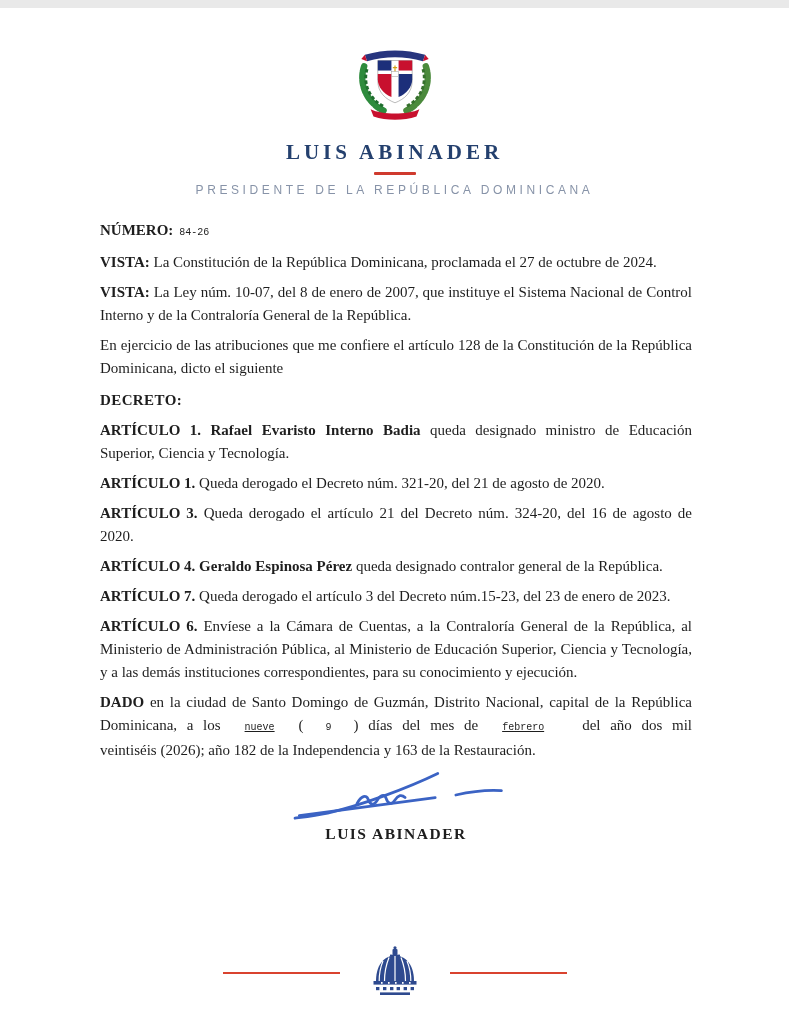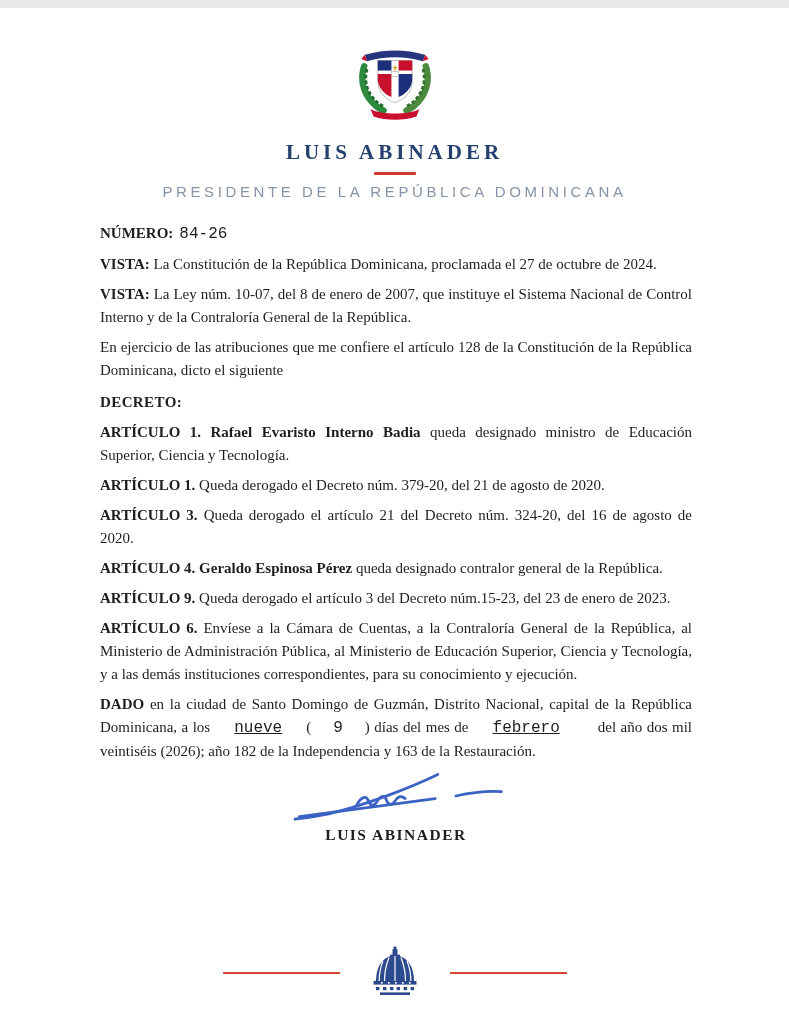--- a/index.html
+++ b/index.html
@@ -26,21 +26,21 @@
   }
   .red-rule {
     width: 42px; height: 3px;
     margin: 7px auto 0 auto;
     background: #cf3a2e;
     border-radius: 1px;
   }
   .pres-subtitle {
     margin-top: 8px;
     font-family: "Liberation Sans", sans-serif;
-    font-size: 15px;
+    font-size: 12px;
     letter-spacing: 3.6px;
     color: #8793a8;
   }
   
   .doc {
     padding: 22px 97px 0 100px;
     font-size: 15px;
     line-height: 23px;
   }
   .doc p { text-align: justify; margin-bottom: 7px; }
@@ -48,21 +48,21 @@
   .numero .mono { margin-left: 6px; }
   b.lead { font-weight: bold; }
   .decreto {
     text-align: right;
     font-weight: bold;
     margin: 9px 0 8px 0;
     letter-spacing: 0.4px;
   }
   .mono {
     font-family: "Liberation Mono", monospace;
-    font-size: 16px;
+    font-size: 10px;
   }
   .gapw { margin: 0 24px; text-decoration: underline; }
   .gapn { margin: 0 22px; }
   .pl { margin-left: 14px; }
   
   .sig-block { text-align: center; margin-top: 2px; }
   .sig-svg { display: block; margin: 0 auto; }
   .sig-name {
     font-size: 15.5px;
     font-weight: bold;
@@ -129,27 +129,27 @@
 
     <p><b class="lead">VISTA:</b> <span>La Ley núm. 10-07, del 8 de enero de 2007, que instituye el Sistema Nacional de Control Interno y de la Contraloría General de la República.</span></p>
 
 
     <p>En ejercicio de las atribuciones que me confiere el artículo 128 de la Constitución de la República Dominicana, dicto el siguiente</p>
 
     <p class="decreto">DECRETO:</p>
 
     <p><b class="lead">ARTÍCULO 1.</b> <b>Rafael Evaristo Interno Badia</b> <span>queda designado ministro de Educación Superior, Ciencia y Tecnología.</span></p>
 
-    <p><b class="lead">ARTÍCULO 1.</b> <span>Queda derogado el Decreto núm. 379-20, del 21 de agosto de 2020.</span></p>
+    <p><b class="lead">ARTÍCULO 1.</b> <span>Queda derogado el Decreto núm. 321-20, del 21 de agosto de 2020.</span></p>
 
     <p><b class="lead">ARTÍCULO 3.</b> <span>Queda derogado el artículo 21 del Decreto núm. 324-20, del 16 de agosto de 2020.</span></p>
 
     <p><b class="lead">ARTÍCULO 4.</b> <b>Geraldo Espinosa Pérez</b> <span>queda designado contralor general de la República.</span></p>
 
-    <p><b class="lead">ARTÍCULO 9.</b> <span>Queda derogado el artículo 3 del Decreto núm.15-23, del 23 de enero de 2023.</span></p>
+    <p><b class="lead">ARTÍCULO 7.</b> <span>Queda derogado el artículo 3 del Decreto núm.15-23, del 23 de enero de 2023.</span></p>
 
     <p><b class="lead">ARTÍCULO 6.</b> <span>Envíese a la Cámara de Cuentas, a la Contraloría General de la República, al Ministerio de Administración Pública, al Ministerio de Educación Superior, Ciencia y Tecnología, y a las demás instituciones correspondientes, para su conocimiento y ejecución.</span></p>
 
     <p><b class="lead">DADO</b> <span>en la ciudad de Santo Domingo de Guzmán, Distrito Nacional, capital de la República Dominicana, a los</span><span class="mono gapw">nueve</span><span>(</span><span class="mono gapn">9</span><span>)</span> <span>días del mes de</span><span class="mono gapw">febrero</span><span class="pl">del año dos mil veintiséis (2026); año 182 de la Independencia y 163 de la Restauración.</span></p>
 
     <div class="sig-block">
       <svg class="sig-svg" width="215" height="52" viewBox="0 0 250 60" aria-hidden="true">
         <g fill="none" stroke="#3b63c4" stroke-width="3.2" stroke-linecap="round">
           <path d="M173,5 C138,22 84,42 45,51 C30,54 14,56 7,57"></path>
           <path d="M12,54 C70,46 130,38 170,33"></path>

